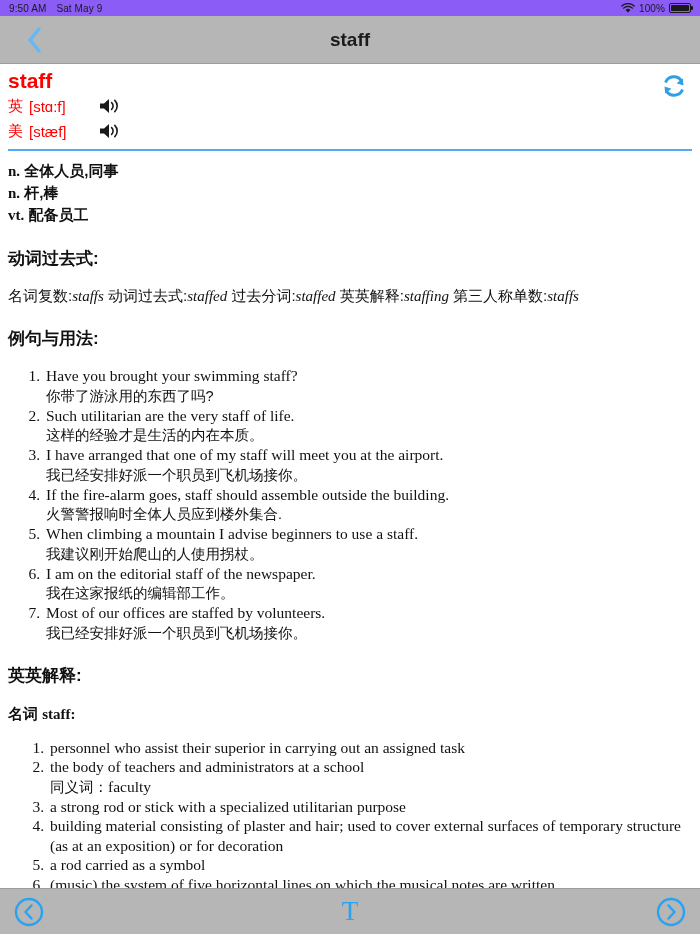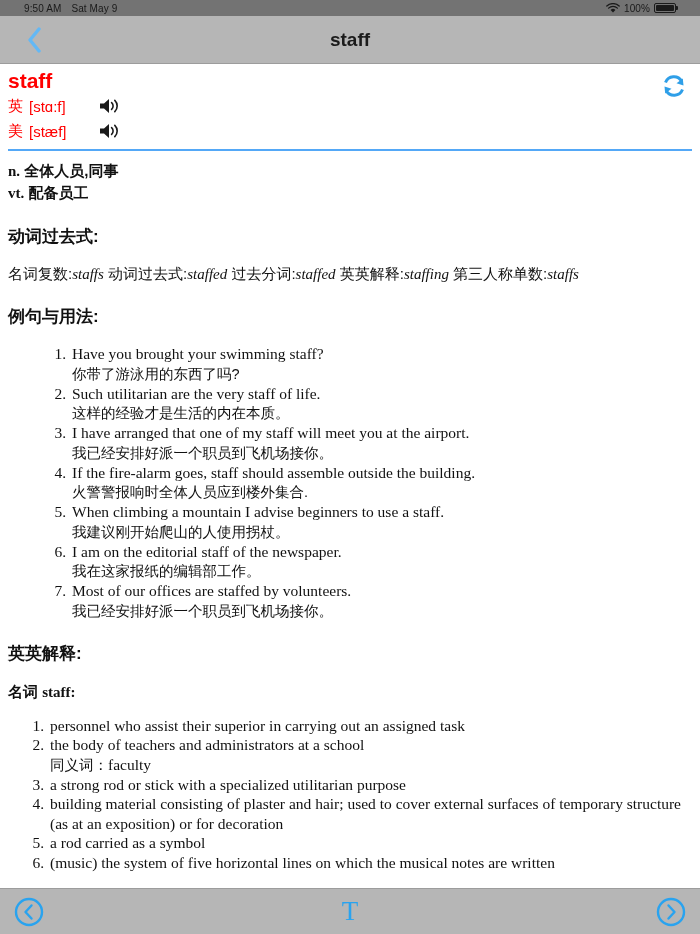--- a/index.html
+++ b/index.html
@@ -17,24 +17,24 @@
     width: 700px;
     height: 934px;
     display: flex;
     flex-direction: column;
     background: #ffffff;
   }
 
   
   .statusbar {
     height: 16px;
-    background: #737373;
-    display: flex;
-    align-items: center;
-    padding: 0 24px;
+    background: #8b5cf6;
+    display: flex;
+    align-items: center;
+    padding: 0 9px;
     font-size: 10px;
     color: #1a1a1a;
     flex: none;
     letter-spacing: 0.1px;
   }
   .statusbar .sb-time { font-weight: 400; margin-right: 10px; }
   .statusbar .sb-date { font-weight: 400; text-align: right; }
   .statusbar .sb-right {
     margin-left: auto;
     display: flex;
@@ -177,21 +177,21 @@
   }
   .forms-line .infl {
     font-family: "Liberation Serif", serif;
     font-style: italic;
   }
   .forms-line .flabel { font-family: "Liberation Sans", sans-serif; }
 
   
   ol.ex-list {
     list-style-type: decimal;
-    margin-left: 62px;
+    margin-left: 36px;
     margin-top: 2px;
   }
   ol.ex-list > li {
     font-family: "Liberation Serif", serif;
     font-size: 15.5px;
     line-height: 19.5px;
     color: #111;
     padding-left: 2px;
     margin-bottom: 0px;
   }
@@ -332,20 +332,24 @@
     </div>
 
     <div class="hr-blue"></div>
 
     <div>
       <div class="sense">
         <span class="pos">n.</span>
         <span>全体人员,同事</span>
       </div>
       <div class="sense">
+        <span class="pos">n.</span>
+        <span>杆,棒</span>
+      </div>
+      <div class="sense">
         <span class="pos">vt.</span>
         <span>配备员工</span>
       </div>
     </div>
 
     <div class="sec-title">动词过去式:</div>
     <div class="forms-line">
       <span class="flabel">名词复数:</span><span class="infl">staffs</span>
       <span class="flabel">动词过去式:</span><span class="infl">staffed</span>
       <span class="flabel">过去分词:</span><span class="infl">staffed</span>

